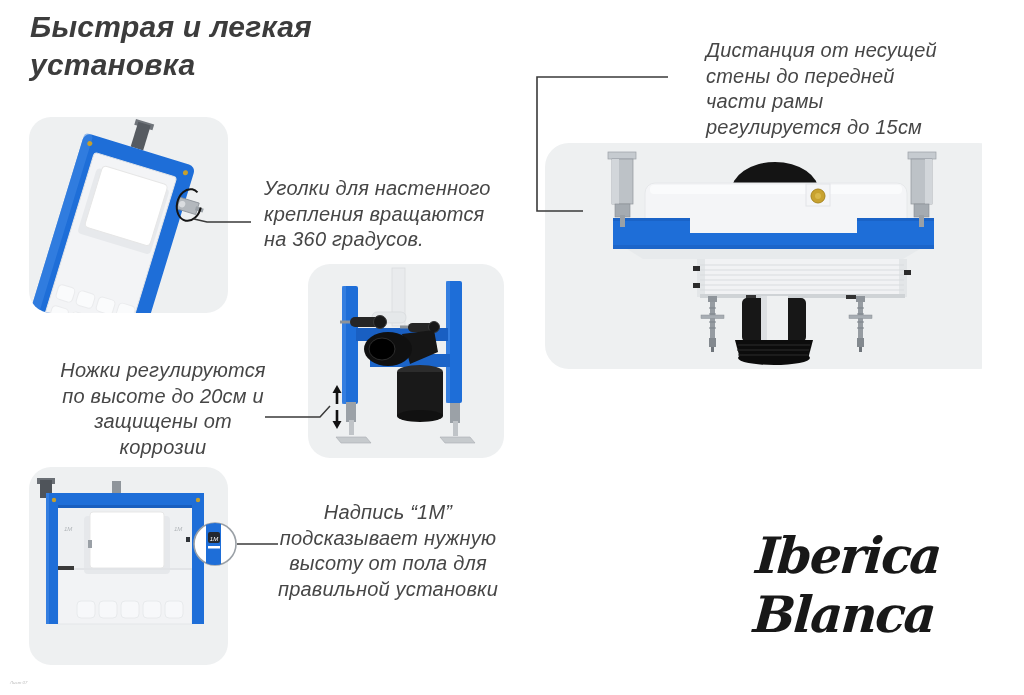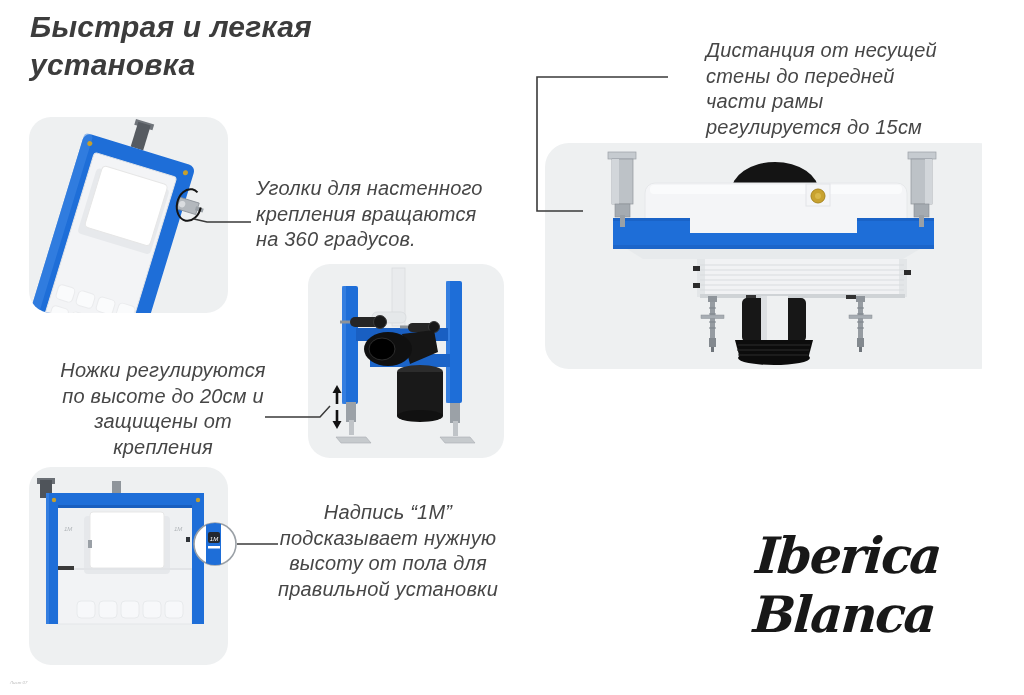--- a/index.html
+++ b/index.html
@@ -214,33 +214,33 @@
         <rect x="914" y="204" width="15" height="13" fill="#a5abb1" stroke="#878d93" stroke-width="0.6"></rect>
         <rect x="919" y="215" width="5" height="12" fill="#9aa0a6"></rect>
       </g>
     </g>
     <polyline points="668,77 537,77 537,211 583,211" fill="none" stroke="#3a3a3a" stroke-width="1.6"></polyline>
   </svg>
 
   <div class="title">Быстрая и легкая
 установка</div>
 
-  <div class="txt" style="left:256px;top:176px;width:262px;">Уголки для настенного
+  <div class="txt" style="left:264px;top:176px;width:262px;">Уголки для настенного
 крепления вращаются
 на 360 градусов.</div>
 
   <div class="txt" style="left:674px;top:38px;width:290px;margin-left:32px;">Дистанция от несущей
 стены до передней
 части рамы
 регулируется до 15см</div>
 
   <div class="txt center" style="left:32px;top:358px;width:262px;">Ножки регулируются
 по высоте до 20см и
 защищены от
-крепления</div>
+коррозии</div>
 
   <div class="txt center" style="left:258px;top:500px;width:260px;">Надпись “1М”
 подсказывает нужную
 высоту от пола для
 правильной установки</div>
 
   <div class="signature">Iberica Blanca</div>
 
   <div class="watermark">Лист 07</div>
 </div>

